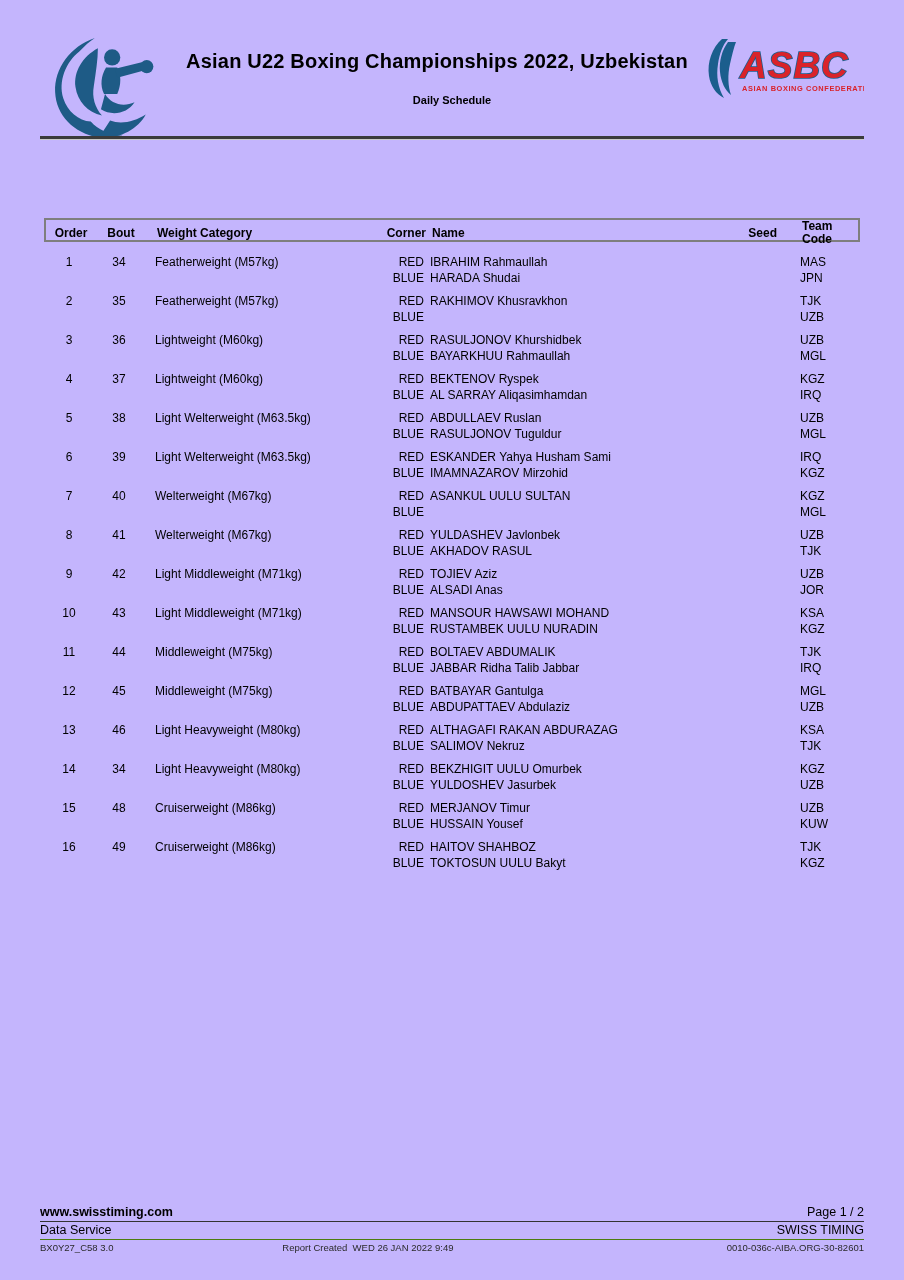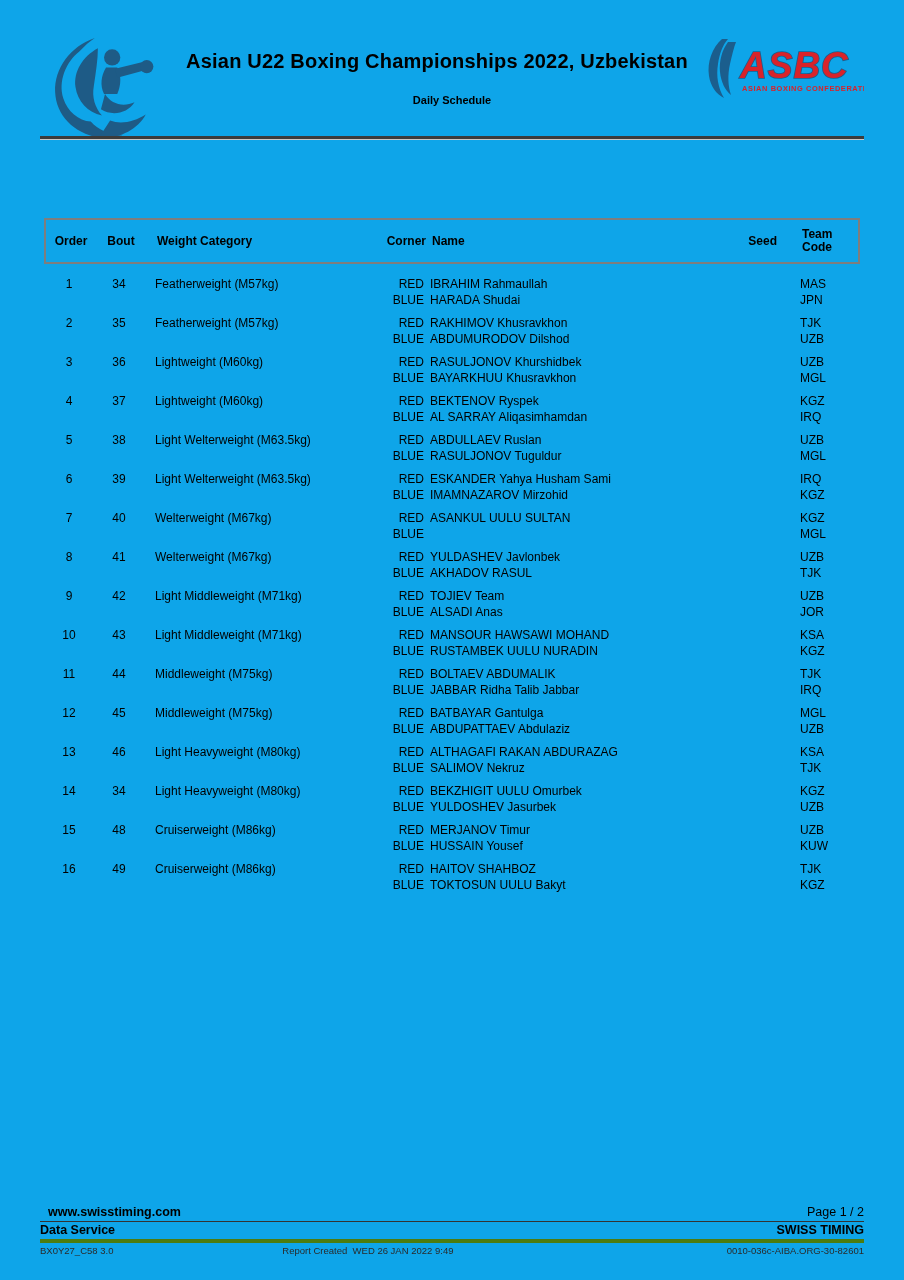--- a/index.html
+++ b/index.html
@@ -1,51 +1,51 @@
 <!DOCTYPE html>
 <html><head>
 <meta charset="utf-8">
 <style>
   * { margin:0; padding:0; box-sizing:border-box; }
   html,body { background:#fff; }
   body { width:904px; height:1280px; font-family:"Liberation Sans", sans-serif; color:#000; position:relative; overflow:hidden; }
-  .page { position:absolute; inset:0; background:#0ea5e9; }
+  .page { position:absolute; inset:0; background:#c4b5fd; }
 
   
   .hdr { position:absolute; top:36px; left:40px; right:40px; height:100px; }
   .boxer-logo { position:absolute; left:8px; top:0; }
   .title { position:absolute; top:14px; left:100px; right:130px; text-align:center; font-size:20px; font-weight:bold; letter-spacing:.2px; }
   .subtitle { position:absolute; top:58px; left:0; right:0; text-align:center; font-size:11px; font-weight:bold; }
   .asbc { position:absolute; right:0; top:2px; }
   .hdr-rule { position:absolute; top:136px; left:40px; right:40px; height:0; border-top:3px solid #3b3b3b; box-shadow:0 1px 0 #c9c9c9; }
 
   
   .session { position:absolute; top:177px; left:0; right:0; text-align:center; font-weight:bold; font-size:14px; line-height:17px; white-space:pre; }
 
   
   .tbl { position:absolute; top:218px; left:44px; width:816px; font-size:12px; }
   .thead {
     display:grid; grid-template-columns:50px 50px 195px 85px 311px 40px 85px;
-    border:2px solid #7e7e7e; height:46px; align-items:center;
+    border:2px solid #7e7e7e; height:24px; align-items:center;
     font-weight:bold; line-height:13px;
   }
   .tbody { margin-top:13px; display:flex; flex-direction:column; gap:8px; }
   .bout { display:grid; grid-template-columns:50px 50px 195px 85px 311px 40px 85px; line-height:15.5px; }
   .c-order, .c-bout { text-align:center; }
   .c-weight { padding-left:11px; }
   .c-corner { padding-left:6px;text-align:right; }
   .c-name { padding-left:6px; }
   .c-seed { text-align:right; }
   .c-team { padding-left:25px; }
 
   
   .ftr { position:absolute; left:40px; right:40px; top:1205px; }
   .ftr-row1 { display:flex; justify-content:space-between; align-items:flex-end; font-size:12.5px; padding-bottom:2px; border-bottom:1px solid #333; }
-  .ftr-row1 .l { font-weight:bold;margin-left:8px; }
-  .ftr-row2 { display:flex; justify-content:space-between; align-items:flex-end; font-size:12.5px; font-weight:bold; padding-top:1px; padding-bottom:2px; border-bottom:4px solid #4d7c0f; }
+  .ftr-row1 .l { font-weight:bold; }
+  .ftr-row2 { display:flex; justify-content:space-between; align-items:flex-end; font-size:12.5px; font-weight:normal; padding-top:1px; padding-bottom:2px; border-bottom:1px solid #4d7c0f; }
   .ftr-row3 { display:flex; font-size:9.5px; color:#2a2a2a; padding-top:2px; white-space:pre; }
   .ftr-row3 .l { flex:1; text-align:left; }
   .ftr-row3 .m { flex:1.4; }
   .ftr-row3 .r { flex:1; text-align:right; }
 </style>
 </head>
 <body>
 
 <div class="page">
 
@@ -114,42 +114,41 @@
         <div class="bout">
           <div class="c-order">2</div>
           <div class="c-bout">35</div>
           <div class="c-weight">Featherweight (M57kg)</div>
           <div class="c-corner">
             <div>RED</div>
             <div>BLUE</div>
           </div>
           <div class="c-name">
             <div>RAKHIMOV Khusravkhon</div>
-            <div>ABDUMURODOV Dilshod</div>
           </div>
           <div class="c-seed">
             <div>&nbsp;</div>
             <div>&nbsp;</div>
           </div>
           <div class="c-team">
             <div>TJK</div>
             <div>UZB</div>
           </div>
         </div>
         <div class="bout">
           <div class="c-order">3</div>
           <div class="c-bout">36</div>
           <div class="c-weight">Lightweight (M60kg)</div>
           <div class="c-corner">
             <div>RED</div>
             <div>BLUE</div>
           </div>
           <div class="c-name">
             <div>RASULJONOV Khurshidbek</div>
-            <div>BAYARKHUU Khusravkhon</div>
+            <div>BAYARKHUU Rahmaullah</div>
           </div>
           <div class="c-seed">
             <div>&nbsp;</div>
             <div>&nbsp;</div>
           </div>
           <div class="c-team">
             <div>UZB</div>
             <div>MGL</div>
           </div>
         </div>
@@ -259,21 +258,21 @@
         </div>
         <div class="bout">
           <div class="c-order">9</div>
           <div class="c-bout">42</div>
           <div class="c-weight">Light Middleweight (M71kg)</div>
           <div class="c-corner">
             <div>RED</div>
             <div>BLUE</div>
           </div>
           <div class="c-name">
-            <div>TOJIEV Team</div>
+            <div>TOJIEV Aziz</div>
             <div>ALSADI Anas</div>
           </div>
           <div class="c-seed">
             <div>&nbsp;</div>
             <div>&nbsp;</div>
           </div>
           <div class="c-team">
             <div>UZB</div>
             <div>JOR</div>
           </div>

